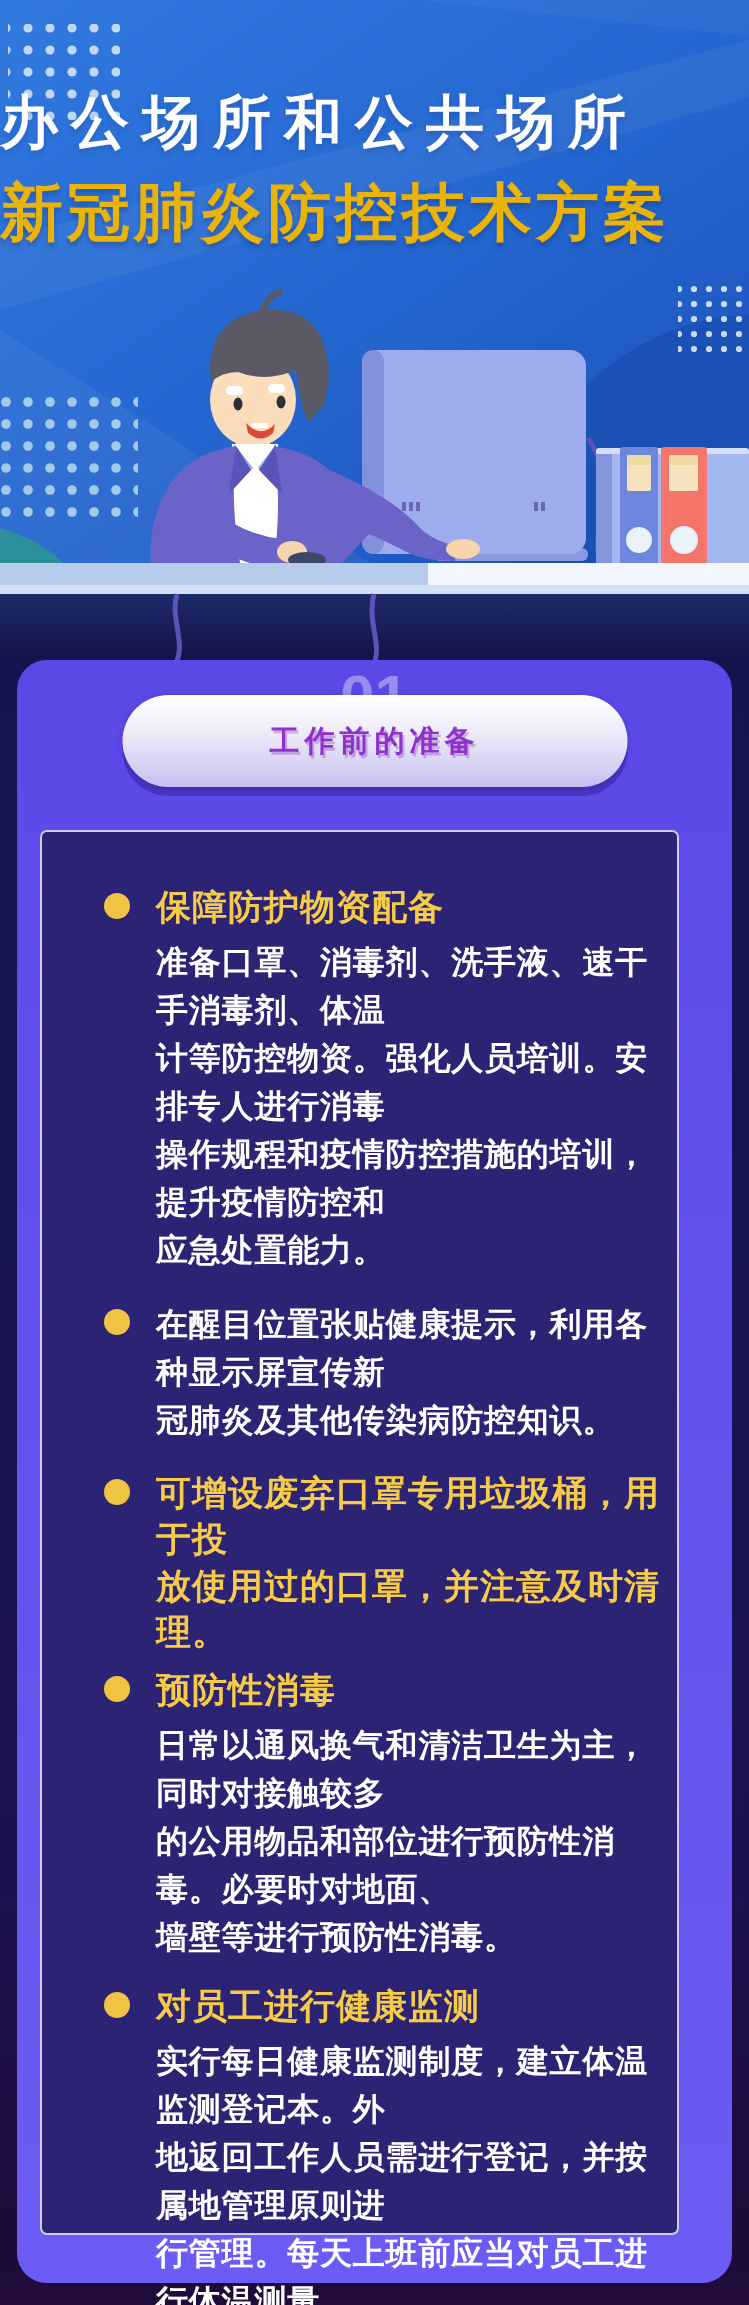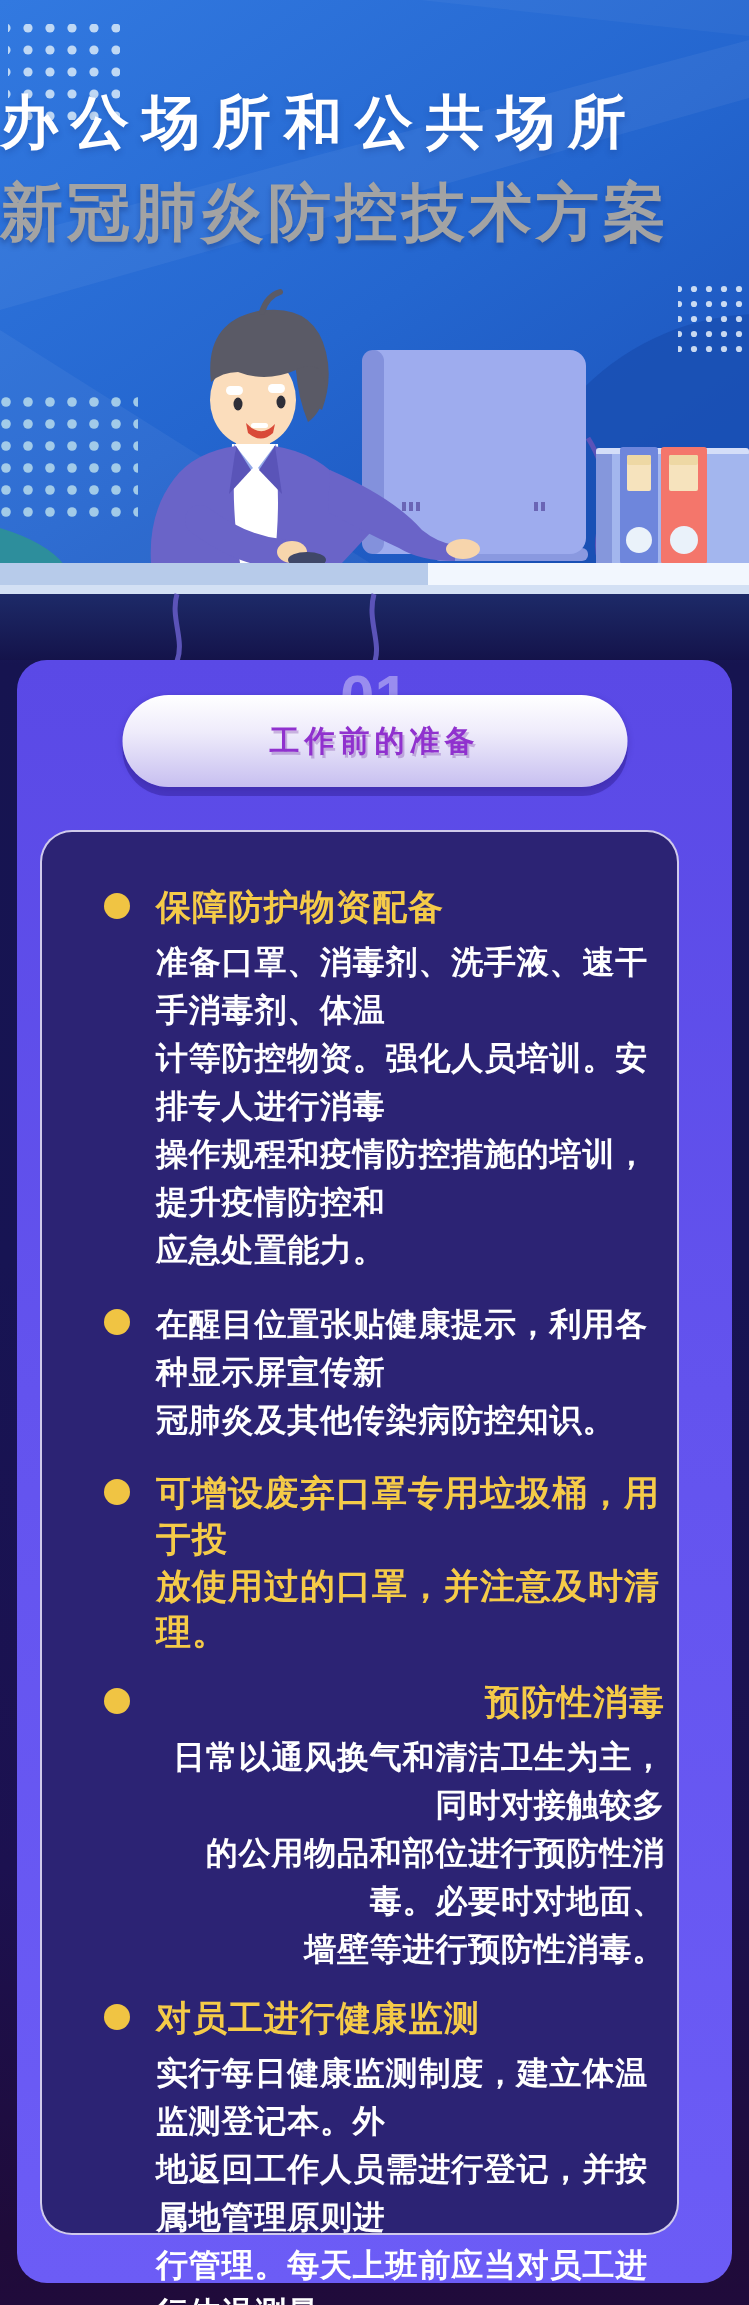--- a/index.html
+++ b/index.html
@@ -12,21 +12,21 @@
   .bottom-bg{
     position:absolute;left:0;top:560px;width:749px;height:1745px;
     background:linear-gradient(180deg,#1c2a66 0%,#161450 6%,#171453 40%,#1c1150 75%,#1f0b3a 96%,#200b3b 100%);
   }
   .hero{position:absolute;left:0;top:0;width:749px;height:660px;}
   .title{
     position:absolute;left:0;width:594px;color:#ffffff;
     font-weight:bold;white-space:nowrap;
   }
   .title-1{top:84px;font-size:58px;letter-spacing:13px;text-shadow:0 3px 6px rgba(15,45,110,.25);}
-  .title-2{top:170px;font-size:63px;letter-spacing:4px;color:#a3a3a3;
+  .title-2{top:170px;font-size:63px;letter-spacing:4px;color:#eab308;
     text-shadow:0 4px 5px rgba(16,42,105,.35);}
   
   .main-card{
     position:absolute;left:17px;top:660px;width:715px;height:1623px;
     border-radius:30px;
     background:linear-gradient(180deg,#5a49e6 0%,#6353ee 45%,#6c5cf6 100%);
   }
   .section-number{
     position:absolute;left:0;top:6px;width:100%;text-align:center;
     font-size:62px;font-weight:bold;color:rgba(205,196,245,.55);line-height:1;
@@ -37,39 +37,39 @@
     background:linear-gradient(180deg,#ffffff 0%,#efecfb 40%,#c7bff0 100%);
     box-shadow:0 9px 0 rgba(54,37,160,.55),0 2px 6px rgba(40,25,120,.35);
     display:flex;align-items:center;justify-content:center;
   }
   .badge-label{
     font-size:30px;font-weight:bold;color:#9031ce;letter-spacing:5px;
     text-shadow:2px 3px 0 rgba(100,28,150,.28);
   }
   .inner-card{
     position:absolute;left:23px;top:170px;width:639px;height:1405px;
-    border-radius:32px;background:#2c2374;
+    border-radius:7px;background:#2c2374;
     border:2px solid rgba(226,221,248,.9);
     box-sizing:border-box;
     padding:52px 12px 0 62px;
   }
   .sec{position:relative;padding-left:52px;}
   .sec .bullet{
     position:absolute;left:0;top:9px;width:26px;height:26px;border-radius:50%;
     background:#f0c443;
   }
   .sec-head{
     font-size:35px;line-height:1.32;font-weight:bold;color:#f5cb48;
     letter-spacing:1px;white-space:pre-line;
   }
   .sec-body{
     margin-top:8px;font-size:32px;line-height:1.5;font-weight:bold;color:#ffffff;
     letter-spacing:.025em;white-space:pre-line;
   }
-  .mt-a{margin-top:26px;} .mt-b{margin-top:24px;text-align:right;} .mt-c{margin-top:22px;} .mt-d{margin-top:18px;}
+  .mt-a{margin-top:26px;} .mt-b{margin-top:12px;} .mt-c{margin-top:22px;} .mt-d{margin-top:18px;}
 </style>
 </head>
 <body>
 
 <div class="poster">
 
   <div class="bottom-bg"></div>
 
   <svg class="hero" viewBox="0 0 749 660">
     <defs>

